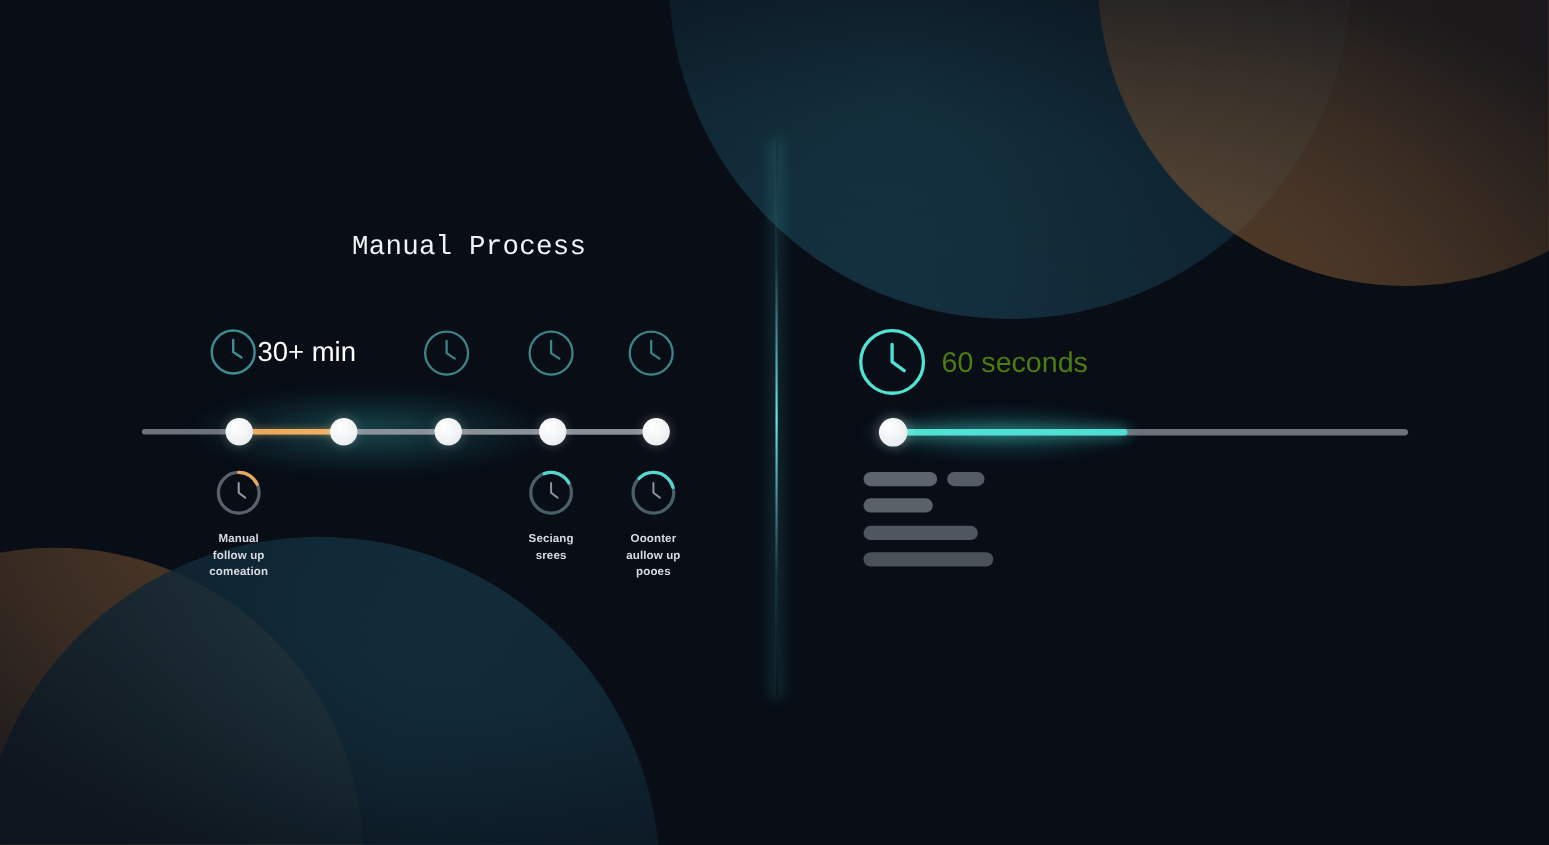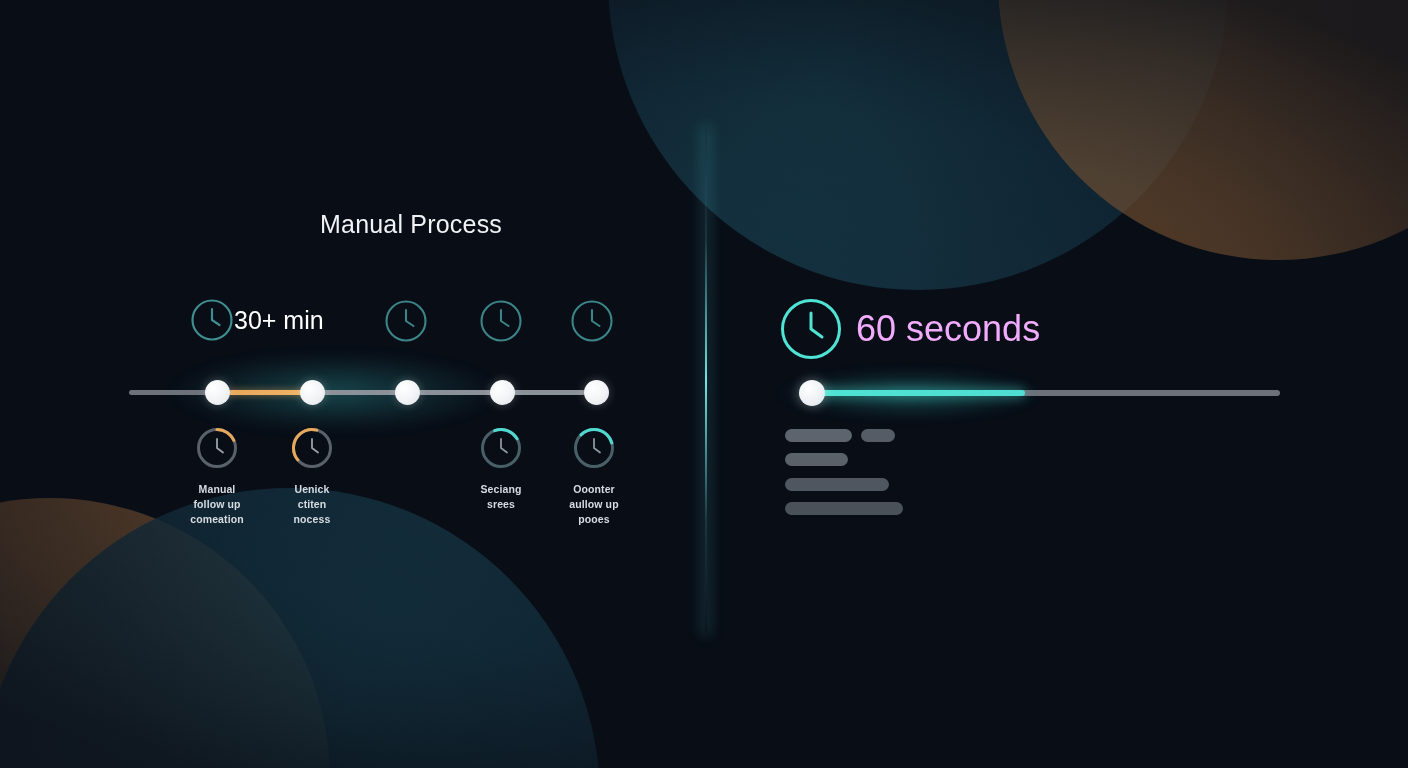--- a/index.html
+++ b/index.html
@@ -62,21 +62,21 @@
 
   
   .panel-title {
     position:absolute;
     color:#f0f3f6;
     font-size:25px;
     font-weight:400;
     letter-spacing:.2px;
     white-space:nowrap;
   }
-  #title-manual { left:320px; top:210px; }
+  #title-manual { left:320px; top:210px;font-family:Liberation Mono, monospace; }
   #title-auto   { left:866px; top:210px; }
 
   
   .clock { display:block; }
 
   
   #manual-clock-row { position:absolute; left:190px; top:298px; display:flex; align-items:center; }
   #manual-clock-row .badge-text {
     color:#ffffff; font-size:25px; margin-left:0; white-space:nowrap;
   }
@@ -109,21 +109,21 @@
   .ring-label {
     margin-top:8px;
     color:#d7dce2; font-size:10.5px; line-height:15px;
     letter-spacing:.1px;
     filter:blur(.25px);
     font-weight:bold;
   }
 
   
   #auto-clock-row { position:absolute; left:779px; top:297px; display:flex; align-items:center; }
-  #auto-clock-row .badge-text { color:#f0abfc; font-size:36px; margin-left:13px; white-space:nowrap; }
+  #auto-clock-row .badge-text { color:#4d7c0f; font-size:26px; margin-left:13px; white-space:nowrap; }
 
   #auto-track {
     position:absolute; left:800px; top:390px;
     width:480px; height:6px; border-radius:4px;
     background:#6d7179;
   }
   #auto-fill {
     position:absolute; left:812px; top:390px;
     height:6px; border-radius:4px;
     background:linear-gradient(to right,#4fe3d4,#4fdfd2);
@@ -213,32 +213,20 @@
         <circle cx="22" cy="22" r="18.5" fill="none" stroke="#5b616b" stroke-width="3"></circle>
         <circle cx="22" cy="22" r="18.5" fill="none" stroke="#e8a85a" stroke-width="3" stroke-linecap="round" stroke-dasharray="116.24" stroke-dashoffset="95.3" transform="rotate(-90 22 22)"></circle>
         <path d="M22 13 L22 22 L28 26.5" fill="none" stroke="#9aa1ab" stroke-width="1.8" stroke-linecap="round" stroke-linejoin="round"></path>
       </svg>
     </span>
     <div class="ring-label" data-bind="panels.manual.steps.0.label" style="white-space:pre-line">Manual
 follow up
 comeation</div>
   </div>
 
-  <div class="ring-item" style="left:264px; top:426px;">
-    <span>
-      <svg width="44" height="44" viewBox="0 0 44 44">
-        <circle cx="22" cy="22" r="18.5" fill="none" stroke="#5b616b" stroke-width="3"></circle>
-        <circle cx="22" cy="22" r="18.5" fill="none" stroke="#e8a85a" stroke-width="3" stroke-linecap="round" stroke-dasharray="116.24" stroke-dashoffset="69.7" transform="rotate(140 22 22)"></circle>
-        <path d="M22 13 L22 22 L28 26.5" fill="none" stroke="#9aa1ab" stroke-width="1.8" stroke-linecap="round" stroke-linejoin="round"></path>
-      </svg>
-    </span>
-    <div class="ring-label" data-bind="panels.manual.steps.1.label" style="white-space:pre-line">Uenick
-ctiten
-nocess</div>
-  </div>
 
 
   <div class="ring-item" style="left:453px; top:426px;">
     <span>
       <svg width="44" height="44" viewBox="0 0 44 44">
         <circle cx="22" cy="22" r="18.5" fill="none" stroke="#4a6068" stroke-width="3"></circle>
         <circle cx="22" cy="22" r="18.5" fill="none" stroke="#4fd9cf" stroke-width="3" stroke-linecap="round" stroke-dasharray="116.24" stroke-dashoffset="90.6" transform="rotate(-110 22 22)"></circle>
         <path d="M22 13 L22 22 L28 26.5" fill="none" stroke="#8b96a0" stroke-width="1.8" stroke-linecap="round" stroke-linejoin="round"></path>
       </svg>
     </span>

